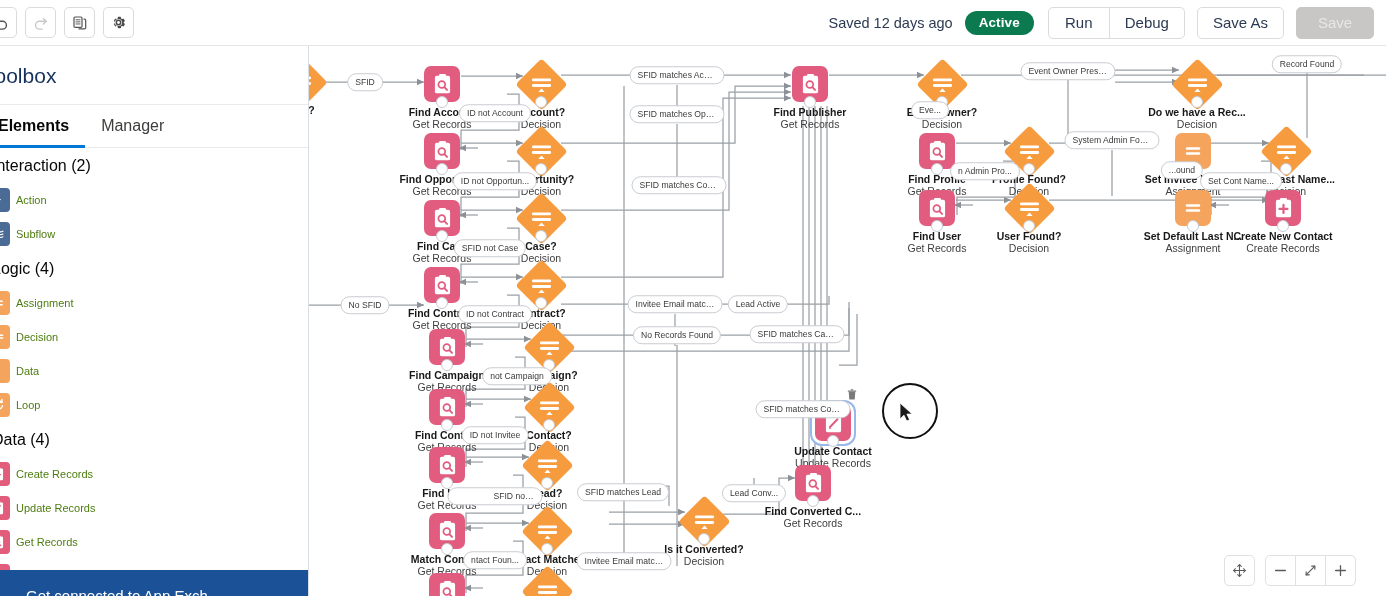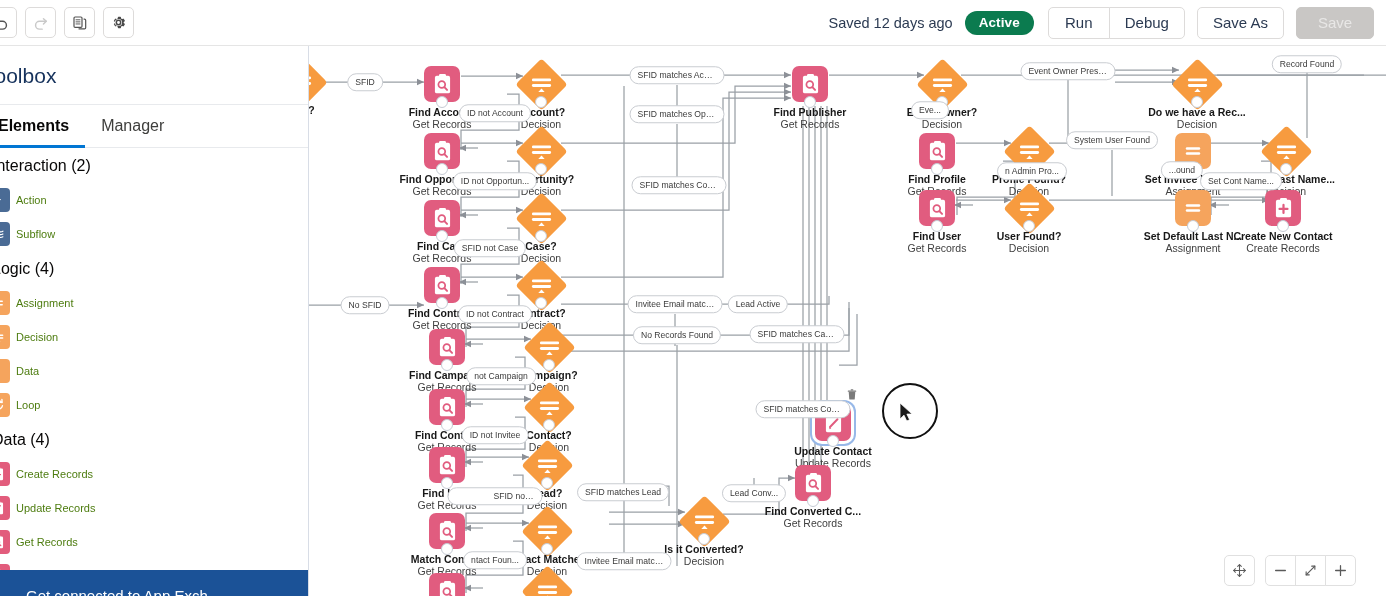--- a/index.html
+++ b/index.html
@@ -747,39 +747,39 @@
           </div>
         </div>
 
       <div id="labels-layer">
           <div class="pill" style="left: 56px; top: 36px;">SFID</div>
           <div class="pill" style="left: 56px; top: 259px;">No SFID</div>
           <div class="pill" style="left: 186px; top: 67px;">ID not Account</div>
           <div class="pill" style="left: 186px; top: 135px;">ID not Opportun...</div>
           <div class="pill" style="left: 181px; top: 202px;">SFID not Case</div>
           <div class="pill" style="left: 186px; top: 268px;">ID not Contract</div>
-          <div class="pill" style="left: 192px; top: 330px;">not Campaign</div>
+          <div class="pill" style="left: 208px; top: 330px;">not Campaign</div>
           <div class="pill" style="left: 186px; top: 389px;">ID not Invitee</div>
           <div class="pill" style="left: 186px; top: 450px; padding-left: 45px;">SFID not Lead</div>
           <div class="pill" style="left: 186px; top: 514px;">ntact Foun...</div>
           <div class="pill" style="left: 368px; top: 29px;">SFID matches Account</div>
           <div class="pill" style="left: 368px; top: 68px;">SFID matches Opport...</div>
           <div class="pill" style="left: 370px; top: 139px;">SFID matches Contract</div>
           <div class="pill" style="left: 366px; top: 258px;">Invitee Email matches ...</div>
           <div class="pill" style="left: 449px; top: 258px;">Lead Active</div>
           <div class="pill" style="left: 368px; top: 289px;">No Records Found</div>
           <div class="pill" style="left: 488px; top: 288px;">SFID matches Campai...</div>
           <div class="pill" style="left: 494px; top: 319px; margin-top: 44px;">SFID matches Contact</div>
           <div class="pill" style="left: 314px; top: 446px;">SFID matches Lead</div>
           <div class="pill" style="left: 315px; top: 515px;">Invitee Email matches ...</div>
           <div class="pill" style="left: 445px; top: 447px;">Lead Conv...</div>
           <div class="pill" style="left: 759px; top: 25px;">Event Owner Present</div>
           <div class="pill" style="left: 621px; top: 64px;">Eve...</div>
-          <div class="pill" style="left: 803px; top: 94px;">System User Found</div>
-          <div class="pill" style="left: 723px; top: 125px;">n Admin Pro...</div>
+          <div class="pill" style="left: 803px; top: 94px;">System Admin Found</div>
+          <div class="pill" style="left: 676px; top: 125px;">n Admin Pro...</div>
           <div class="pill" style="left: 998px; top: 18px;">Record Found</div>
           <div class="pill" style="left: 873px; top: 124px;">...ound</div>
           <div class="pill" style="left: 932px; top: 135px;">Set Cont Name...</div>
         </div>
 
       <div class="cursor-ring"></div>
       <svg class="cursor-arrow" width="16" height="22" viewBox="0 0 16 22">
         <path d="M1,1 L1,17 L5,13.2 L7.7,19 L10.6,17.7 L7.9,12.1 L13.2,12.1 Z" fill="#1a1a1a" stroke="#fff" stroke-width="0.8"></path>
       </svg>
     </div>

